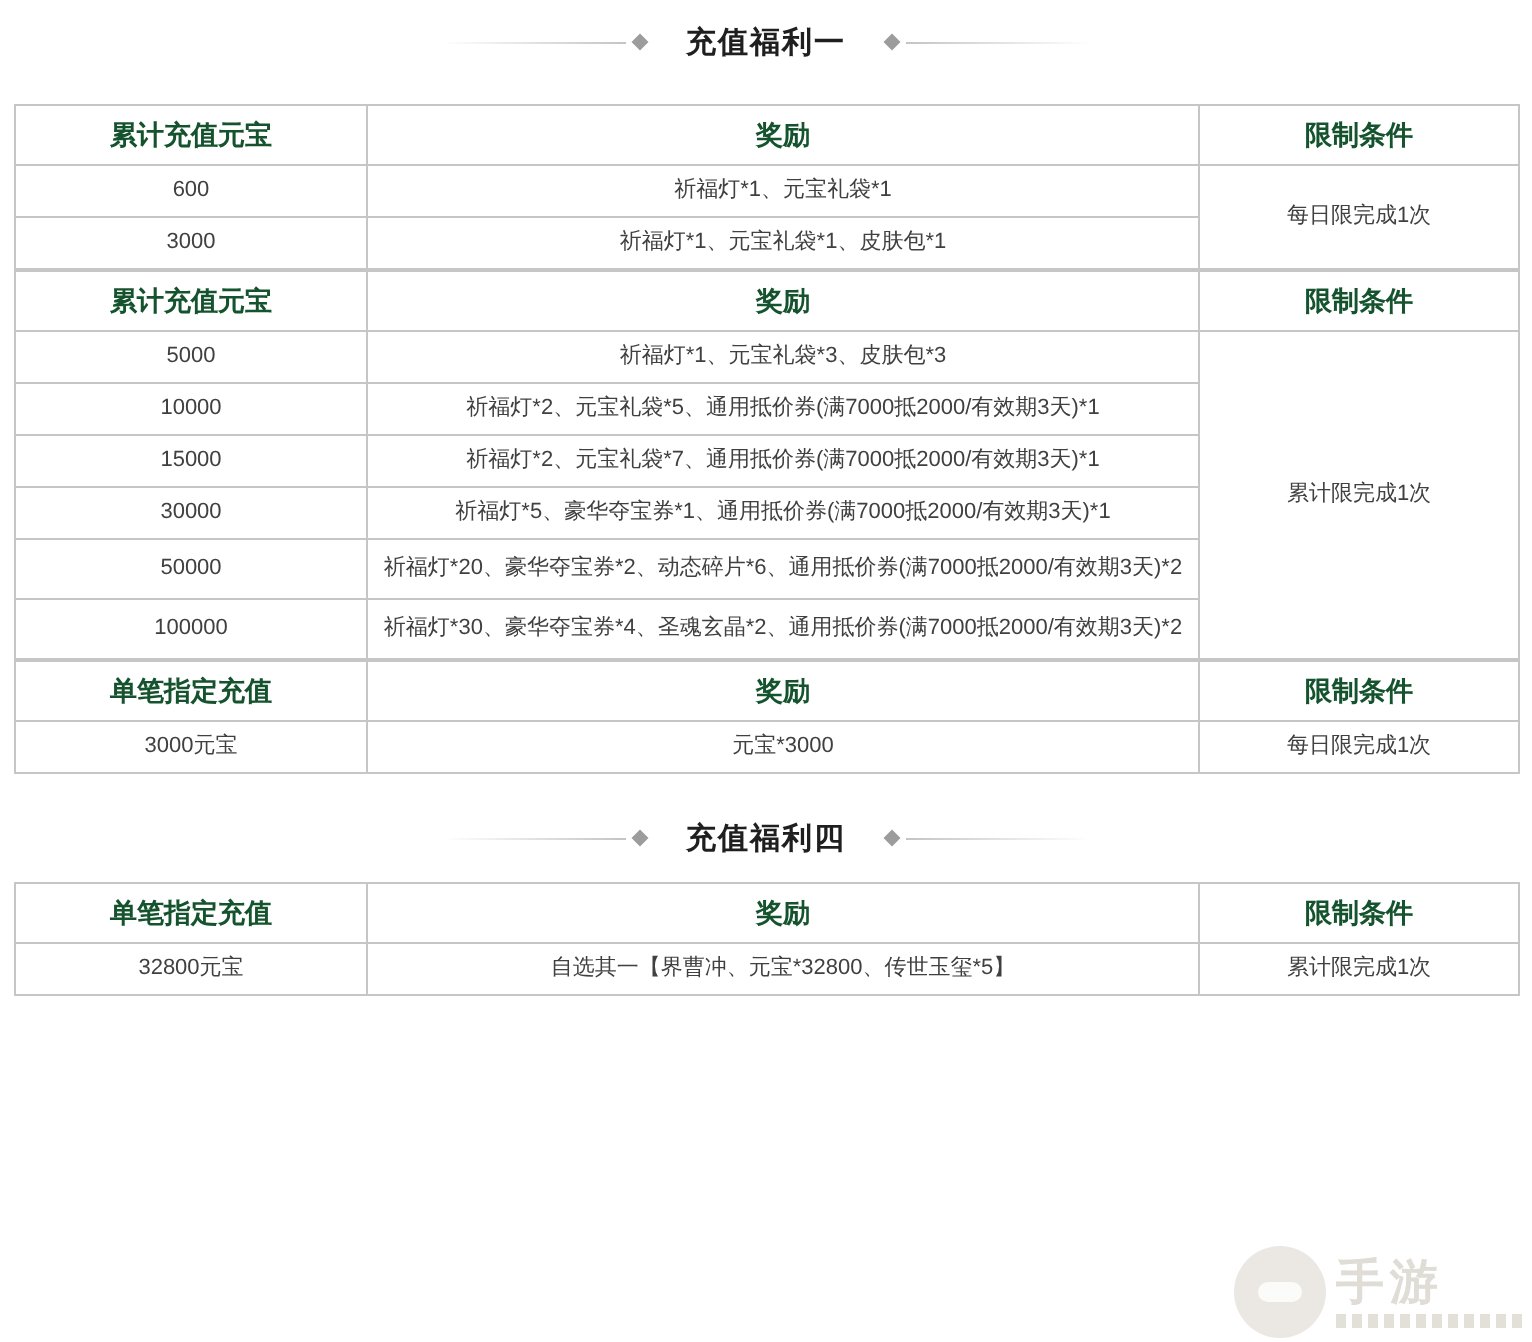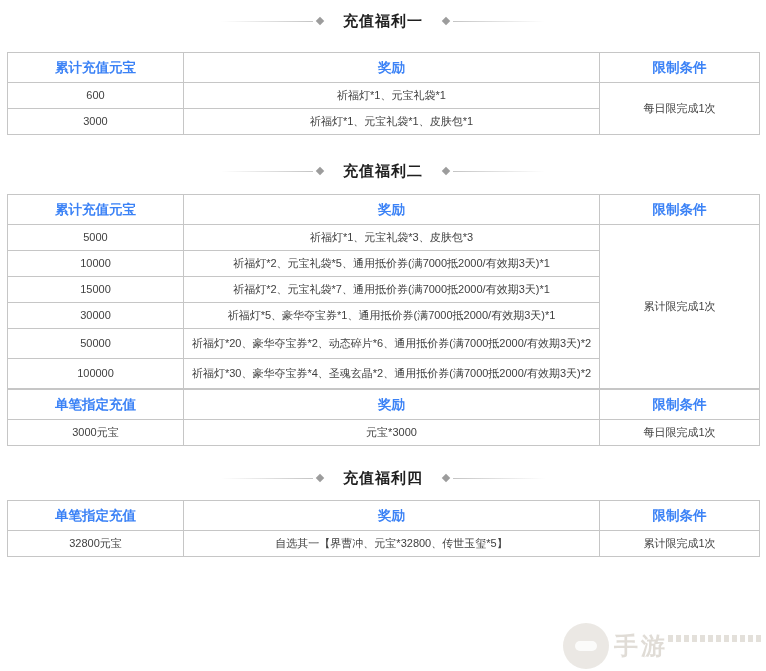--- a/index.html
+++ b/index.html
@@ -57,21 +57,21 @@
     text-align: center;
     vertical-align: middle;
     font-size: 11px;
     line-height: 21px;
     color: #404040;
     padding: 2px 6px;
     word-break: break-all;
   }
   th {
     font-weight: bold;
-    color: #3b82f6;
+    color: #14532d;
     font-size: 13.5px;
     padding: 4px 6px;
   }
   tr.row-tall td { padding-top: 4px; padding-bottom: 4px; }
 
   
   .watermark {
     position: absolute;
     right: 2px;
     bottom: 2px;
@@ -86,21 +86,21 @@
     background: rgba(206,199,188,0.75);
     display: flex;
     align-items: center;
     justify-content: center;
   }
   .wm-circle-inner {
     width: 22px; height: 10px;
     border-radius: 5px;
     background: rgba(255,255,255,0.85);
   }
-  .wm-right { display: flex; flex-direction: row; margin-left: 5px; }
+  .wm-right { display: flex; flex-direction: column; margin-left: 5px; }
   .wm-text {
     font-size: 24px;
     font-weight: bold;
     color: rgba(195,188,176,0.95);
     letter-spacing: 3px;
     line-height: 26px;
     white-space: nowrap;
   }
   .wm-caption {
     margin-top: 2px;
@@ -145,27 +145,20 @@
       </tr>
       <tr>
         <td>3000</td>
         <td>祈福灯*1、元宝礼袋*1、皮肤包*1</td>
       </tr>
     </tbody>
   </table>
 </div>
 
 <div id="s2">
-  <div class="sec-title">
-    <div class="line line-left"></div>
-    <div class="diamond diamond-l"></div>
-    <div class="title-text">充值福利二</div>
-    <div class="diamond diamond-r"></div>
-    <div class="line line-right"></div>
-  </div>
   <table>
     <colgroup>
         <col class="c-amount">
         <col class="c-reward">
         <col class="c-condition">
       </colgroup>
     <thead>
       <tr>
         <th>累计充值元宝</th>
         <th>奖励</th>

